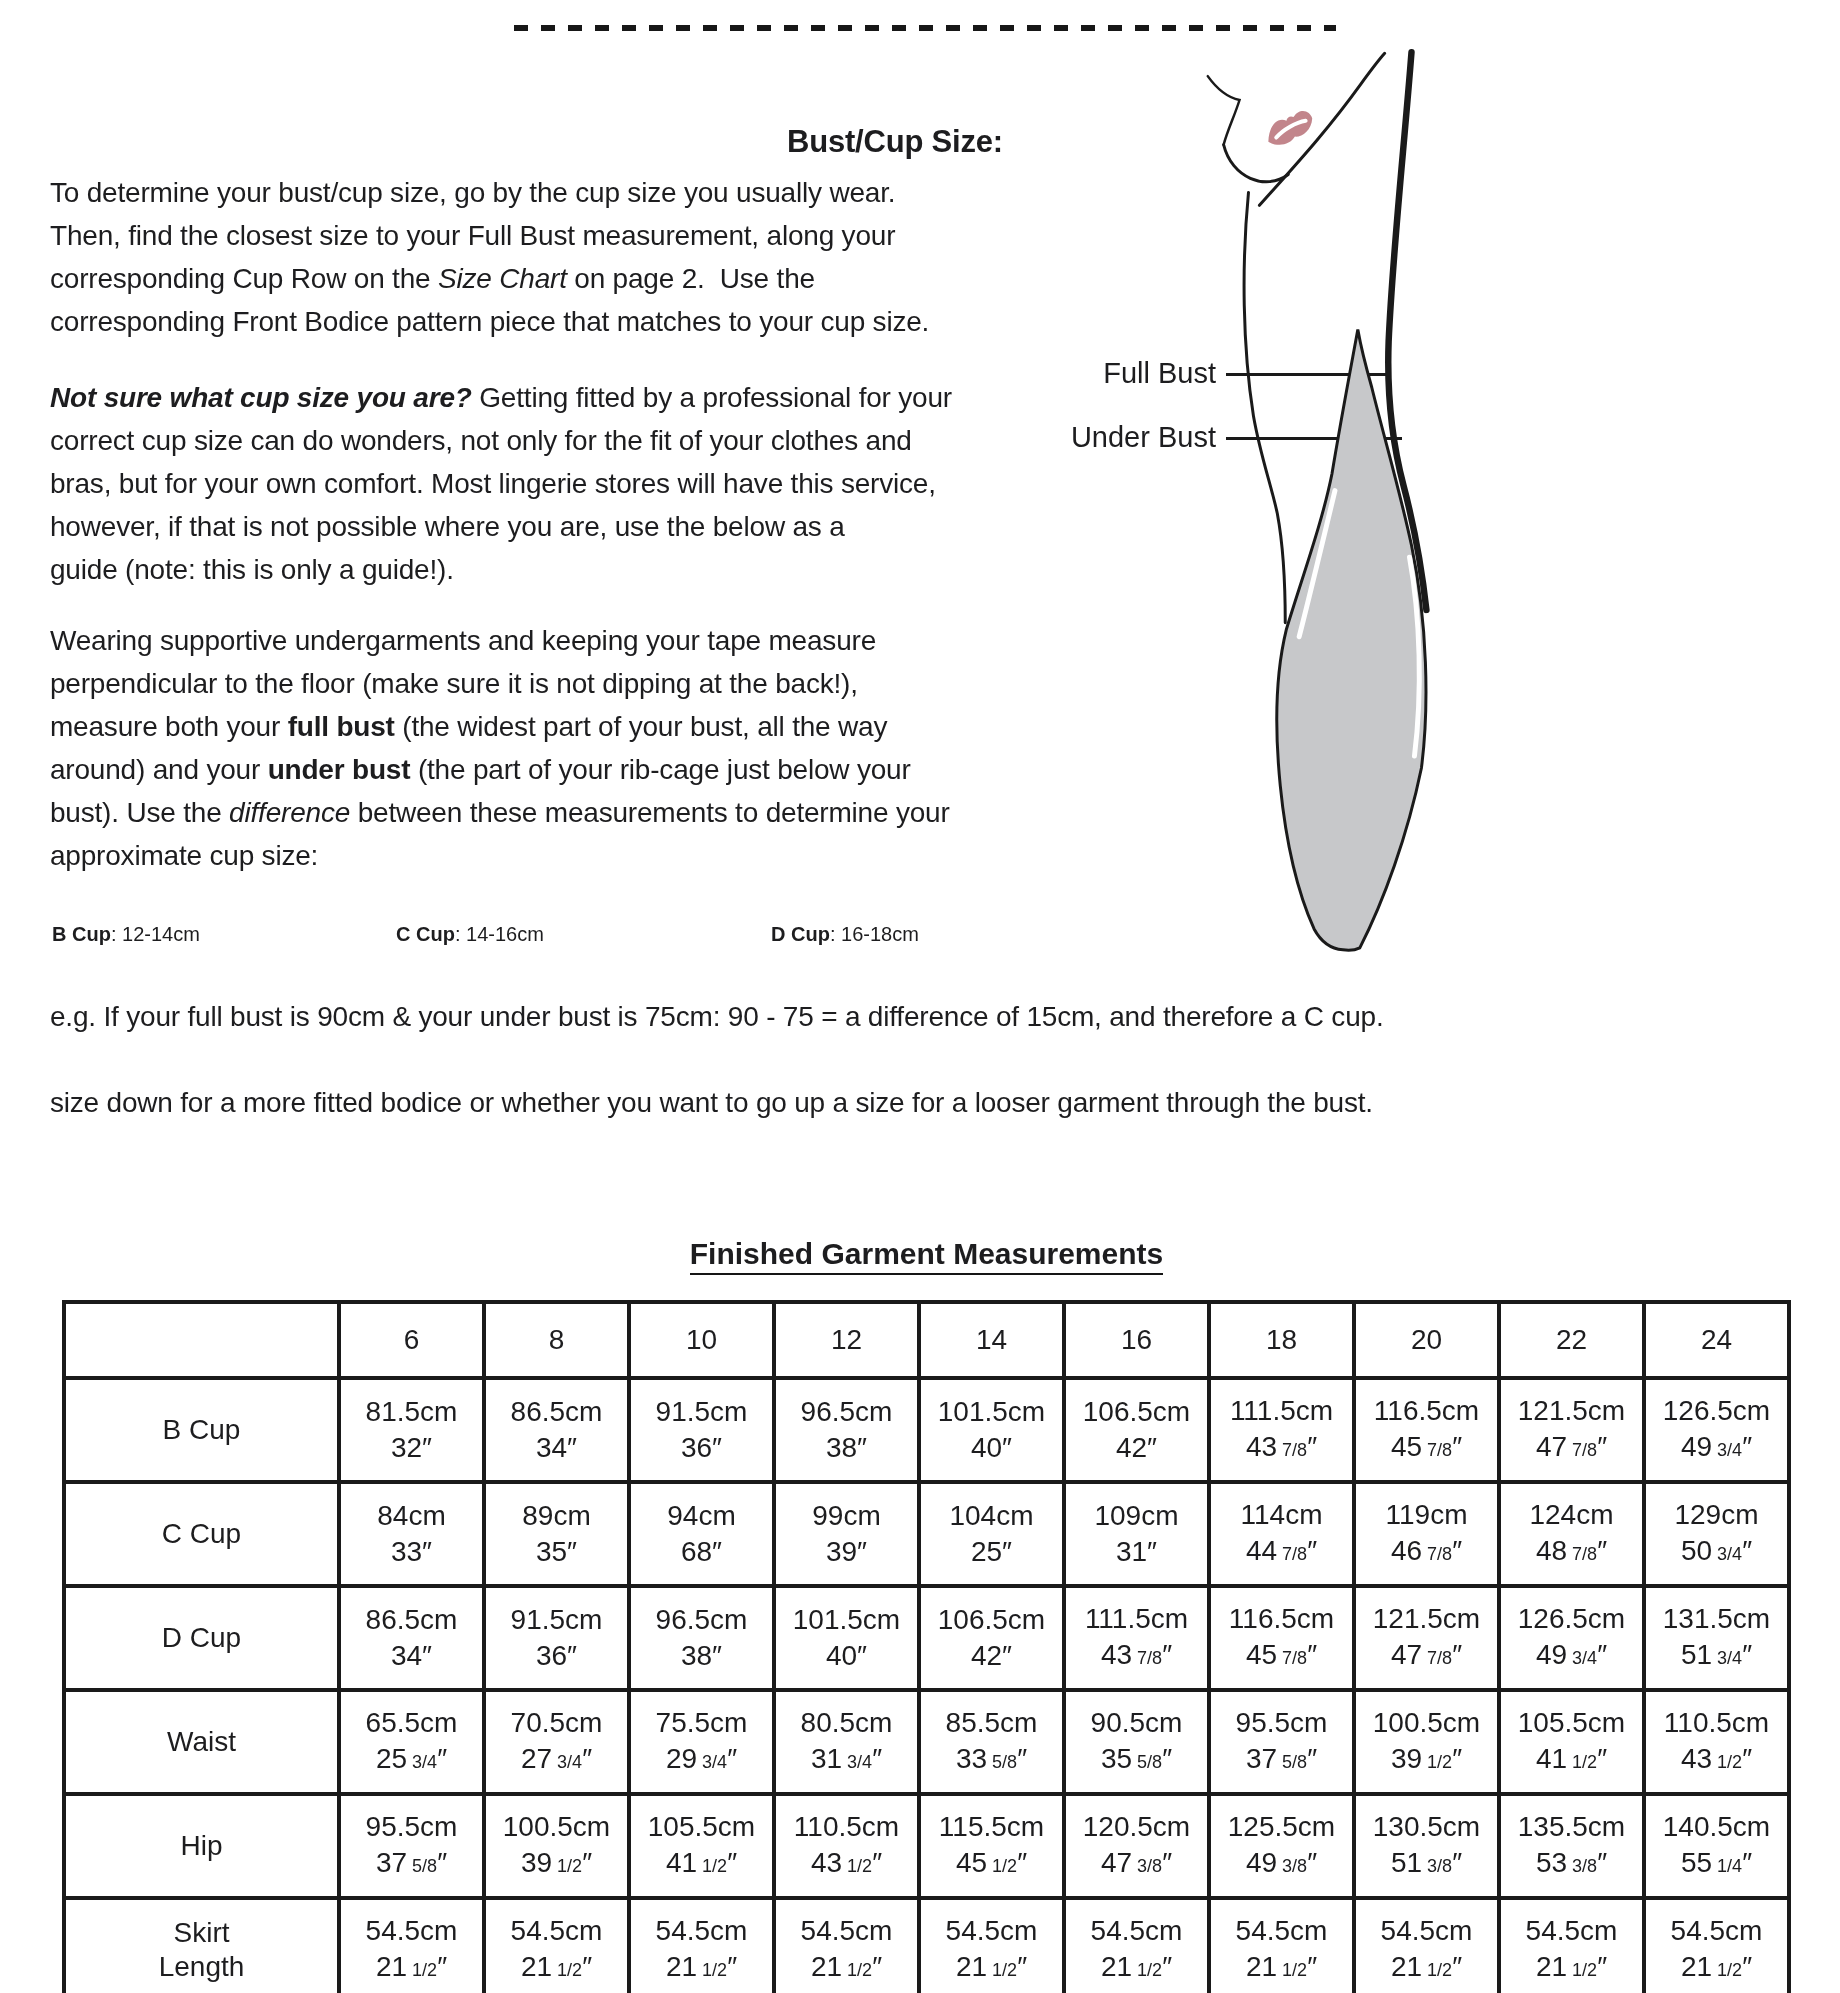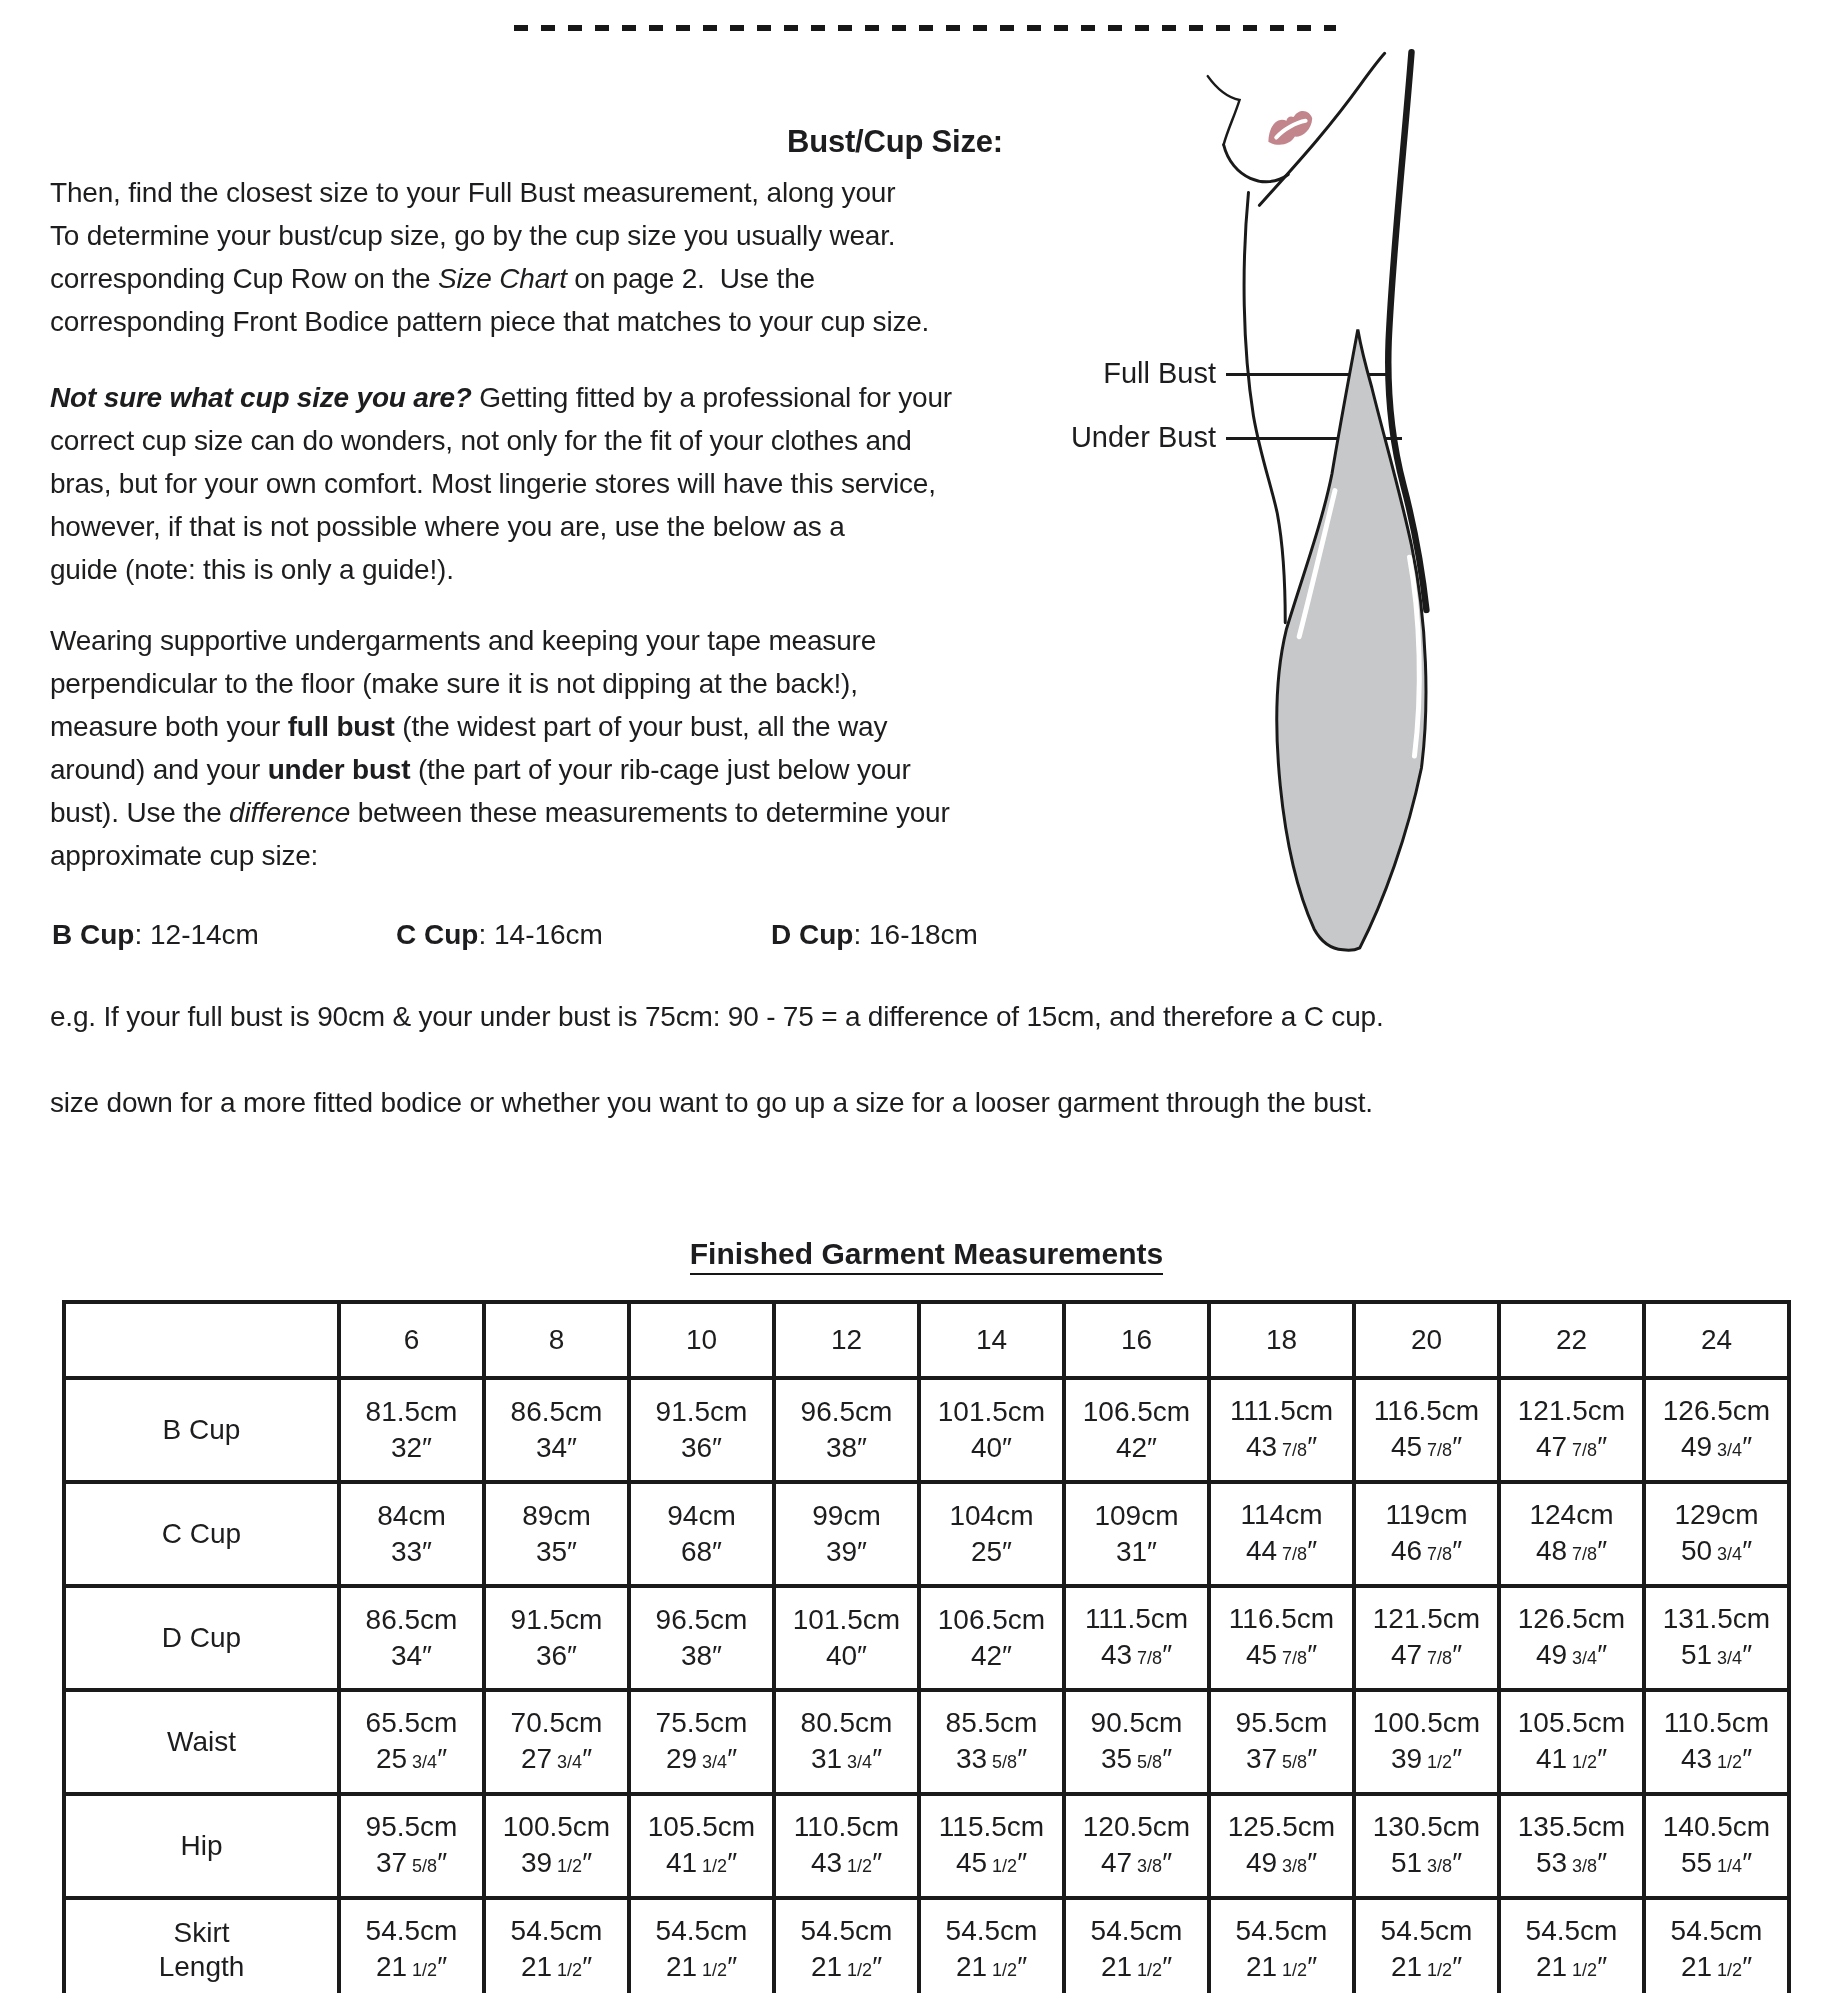--- a/index.html
+++ b/index.html
@@ -18,21 +18,21 @@
   .textblock{position:absolute;left:50px;font-size:28px;letter-spacing:-0.2px;}
   .tline{white-space:nowrap;line-height:43px;height:43px;}
   .tline .i{font-style:italic;}
   .tline .b{font-weight:bold;}
   .tline .bi{font-weight:bold;font-style:italic;}
   #p1{top:171px;}
   #p2{top:376px;}
   #p3{top:619px;}
   #example{top:995px;}
   #between{top:1081px;}
-  .cups{position:absolute;left:52px;top:913px;height:43px;width:1194px;font-size:28px;}
+  .cups{position:absolute;left:52px;top:913px;height:43px;width:1194px;font-size:20px;}
   .cup-item{position:absolute;top:0;white-space:nowrap;line-height:43px;}
   .cup-item:nth-of-type(1){left:0;}
   .cup-item:nth-of-type(2){left:344px;}
   .cup-item:nth-of-type(3){left:719px;}
   .cup-item b{font-weight:bold;}
 
   
   .fig-label{
     position:absolute;left:955px;width:261px;text-align:right;
     font-size:29px;line-height:34px;white-space:nowrap;
@@ -68,22 +68,22 @@
 </head>
 <body>
 
 <div class="page">
 
   <div class="dashes"></div>
 
   <div class="heading">Bust/Cup Size:</div>
 
   <div id="p1" class="textblock">
+      <div class="tline"><span>To determine your bust/cup size, go by the cup size you usually wear.</span></div>
       <div class="tline"><span>Then, find the closest size to your Full Bust measurement, along your</span></div>
-      <div class="tline"><span>To determine your bust/cup size, go by the cup size you usually wear.</span></div>
       <div class="tline"><span>corresponding Cup Row on the </span><span class="i">Size Chart</span><span> on page 2.&nbsp; Use the</span></div>
       <div class="tline"><span>corresponding Front Bodice pattern piece that matches to your cup size.</span></div>
     </div>
   <div id="p3" class="textblock">
       <div class="tline"><span>Wearing supportive undergarments and keeping your tape measure</span></div>
       <div class="tline"><span>perpendicular to the floor (make sure it is not dipping at the back!),</span></div>
       <div class="tline"><span>measure both your </span><span class="b">full bust</span><span> (the widest part of your bust, all the way</span></div>
       <div class="tline"><span>around) and your </span><span class="b">under bust</span><span> (the part of your rib-cage just below your</span></div>
       <div class="tline"><span>bust). Use the </span><span class="i">difference</span><span> between these measurements to determine your</span></div>
       <div class="tline"><span>approximate cup size:</span></div>

